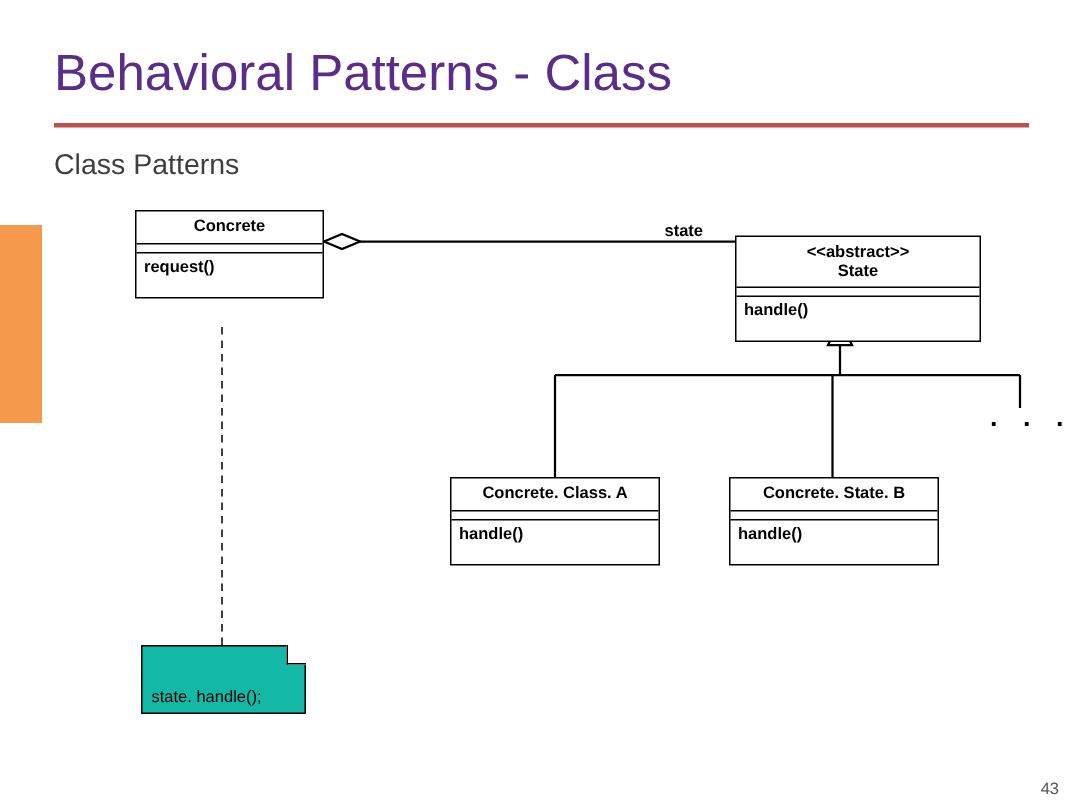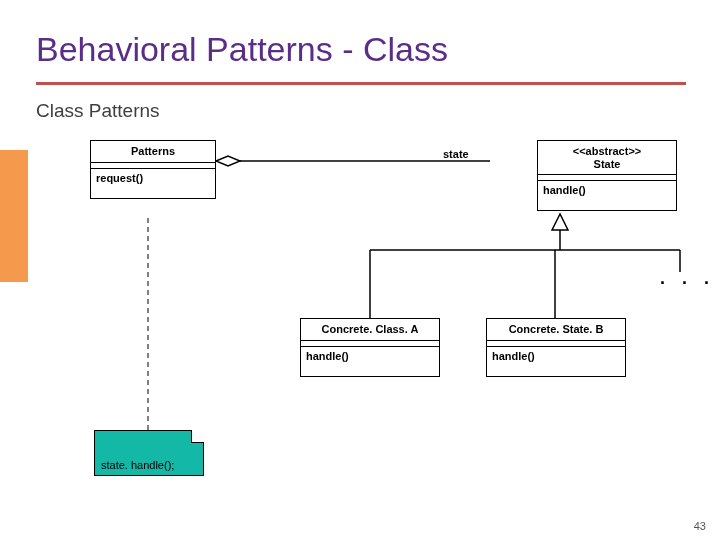--- a/index.html
+++ b/index.html
@@ -151,26 +151,26 @@
   <line x1="370" y1="250" x2="370" y2="318" stroke="#000" stroke-width="1.5"></line>
 
   <line x1="555" y1="250" x2="555" y2="318" stroke="#000" stroke-width="1.5"></line>
 
   <line x1="680" y1="250" x2="680" y2="272" stroke="#000" stroke-width="1.5"></line>
 
   <line x1="148" y1="218" x2="148" y2="430" stroke="#000" stroke-width="1" stroke-dasharray="5 4"></line>
 </svg>
 
 <div class="uml" style="left:90px; top:140px; width:126px;">
-  <div class="uml-name">Patterns</div>
+  <div class="uml-name">Concrete</div>
   <div class="uml-attr"></div>
   <div class="uml-op">request()</div>
 </div>
 
-<div class="uml" style="left:490px; top:140px; width:140px;margin-left:47px;">
+<div class="uml" style="left:490px; top:157px; width:164px;">
   <div class="uml-name">
     <span>&lt;&lt;abstract&gt;&gt;</span><br>
     <span>State</span>
   </div>
   <div class="uml-attr"></div>
   <div class="uml-op">handle()</div>
 </div>
 
 <div class="assoc-label" style="left:443px; top:148px;">state</div>
 

